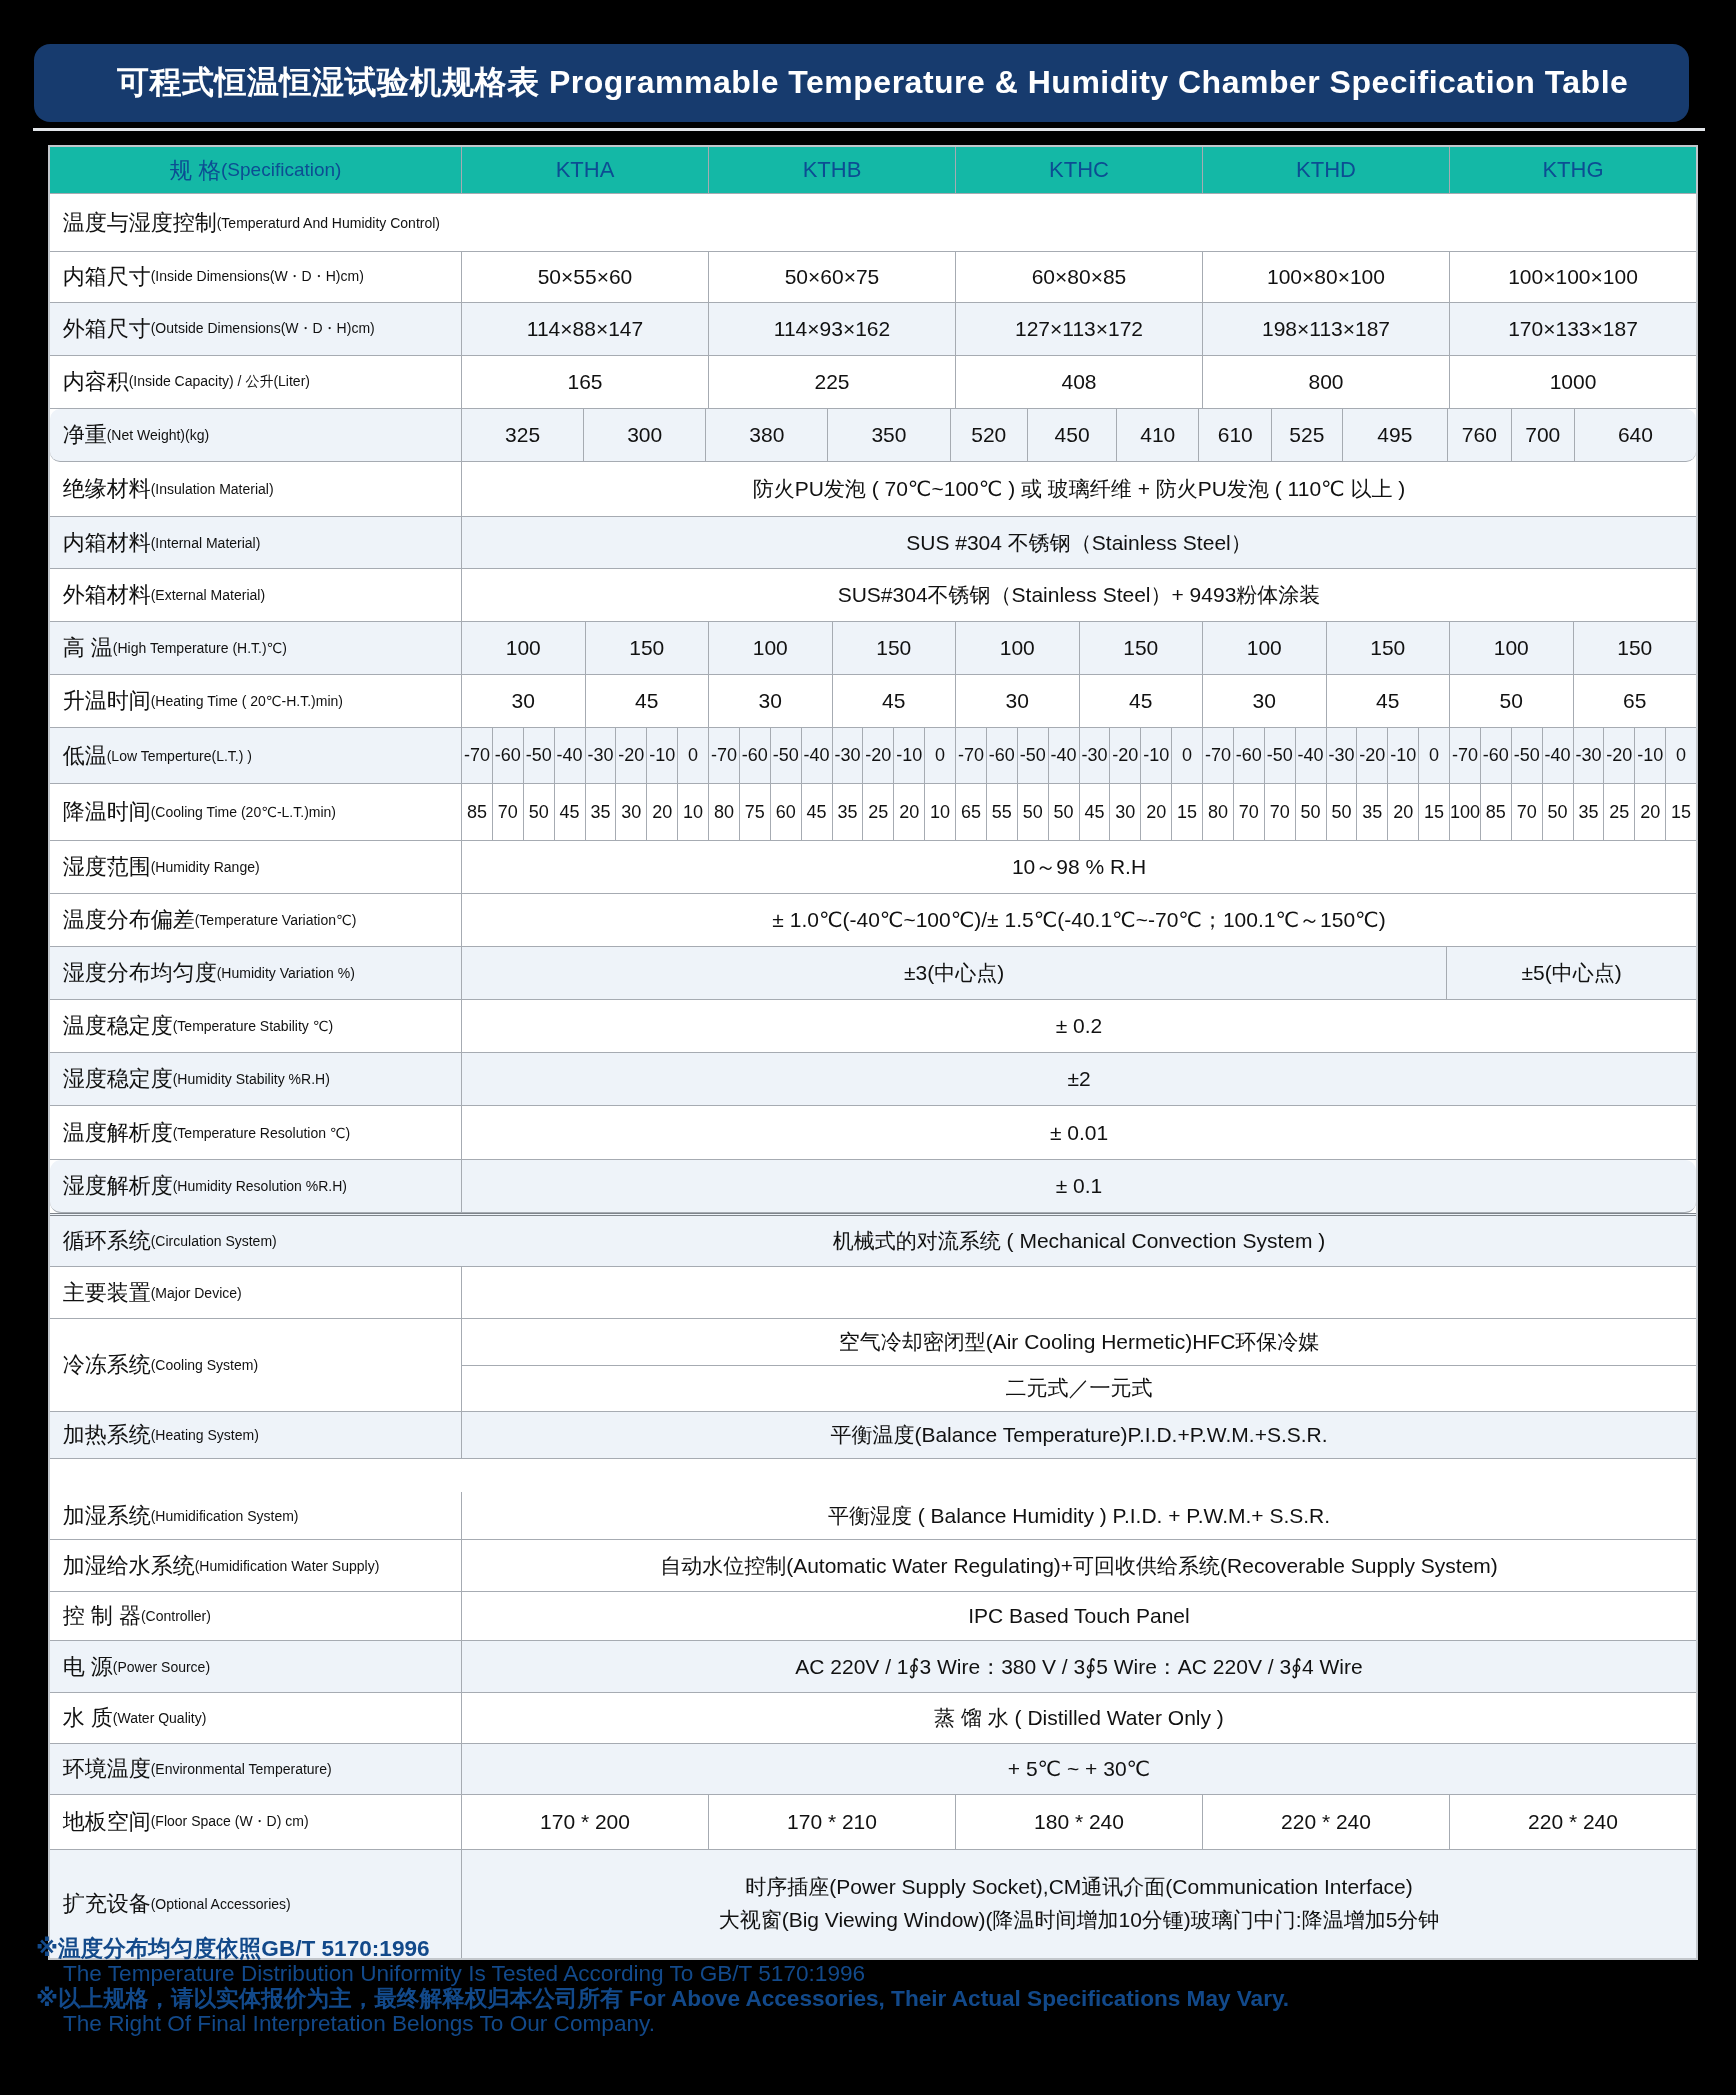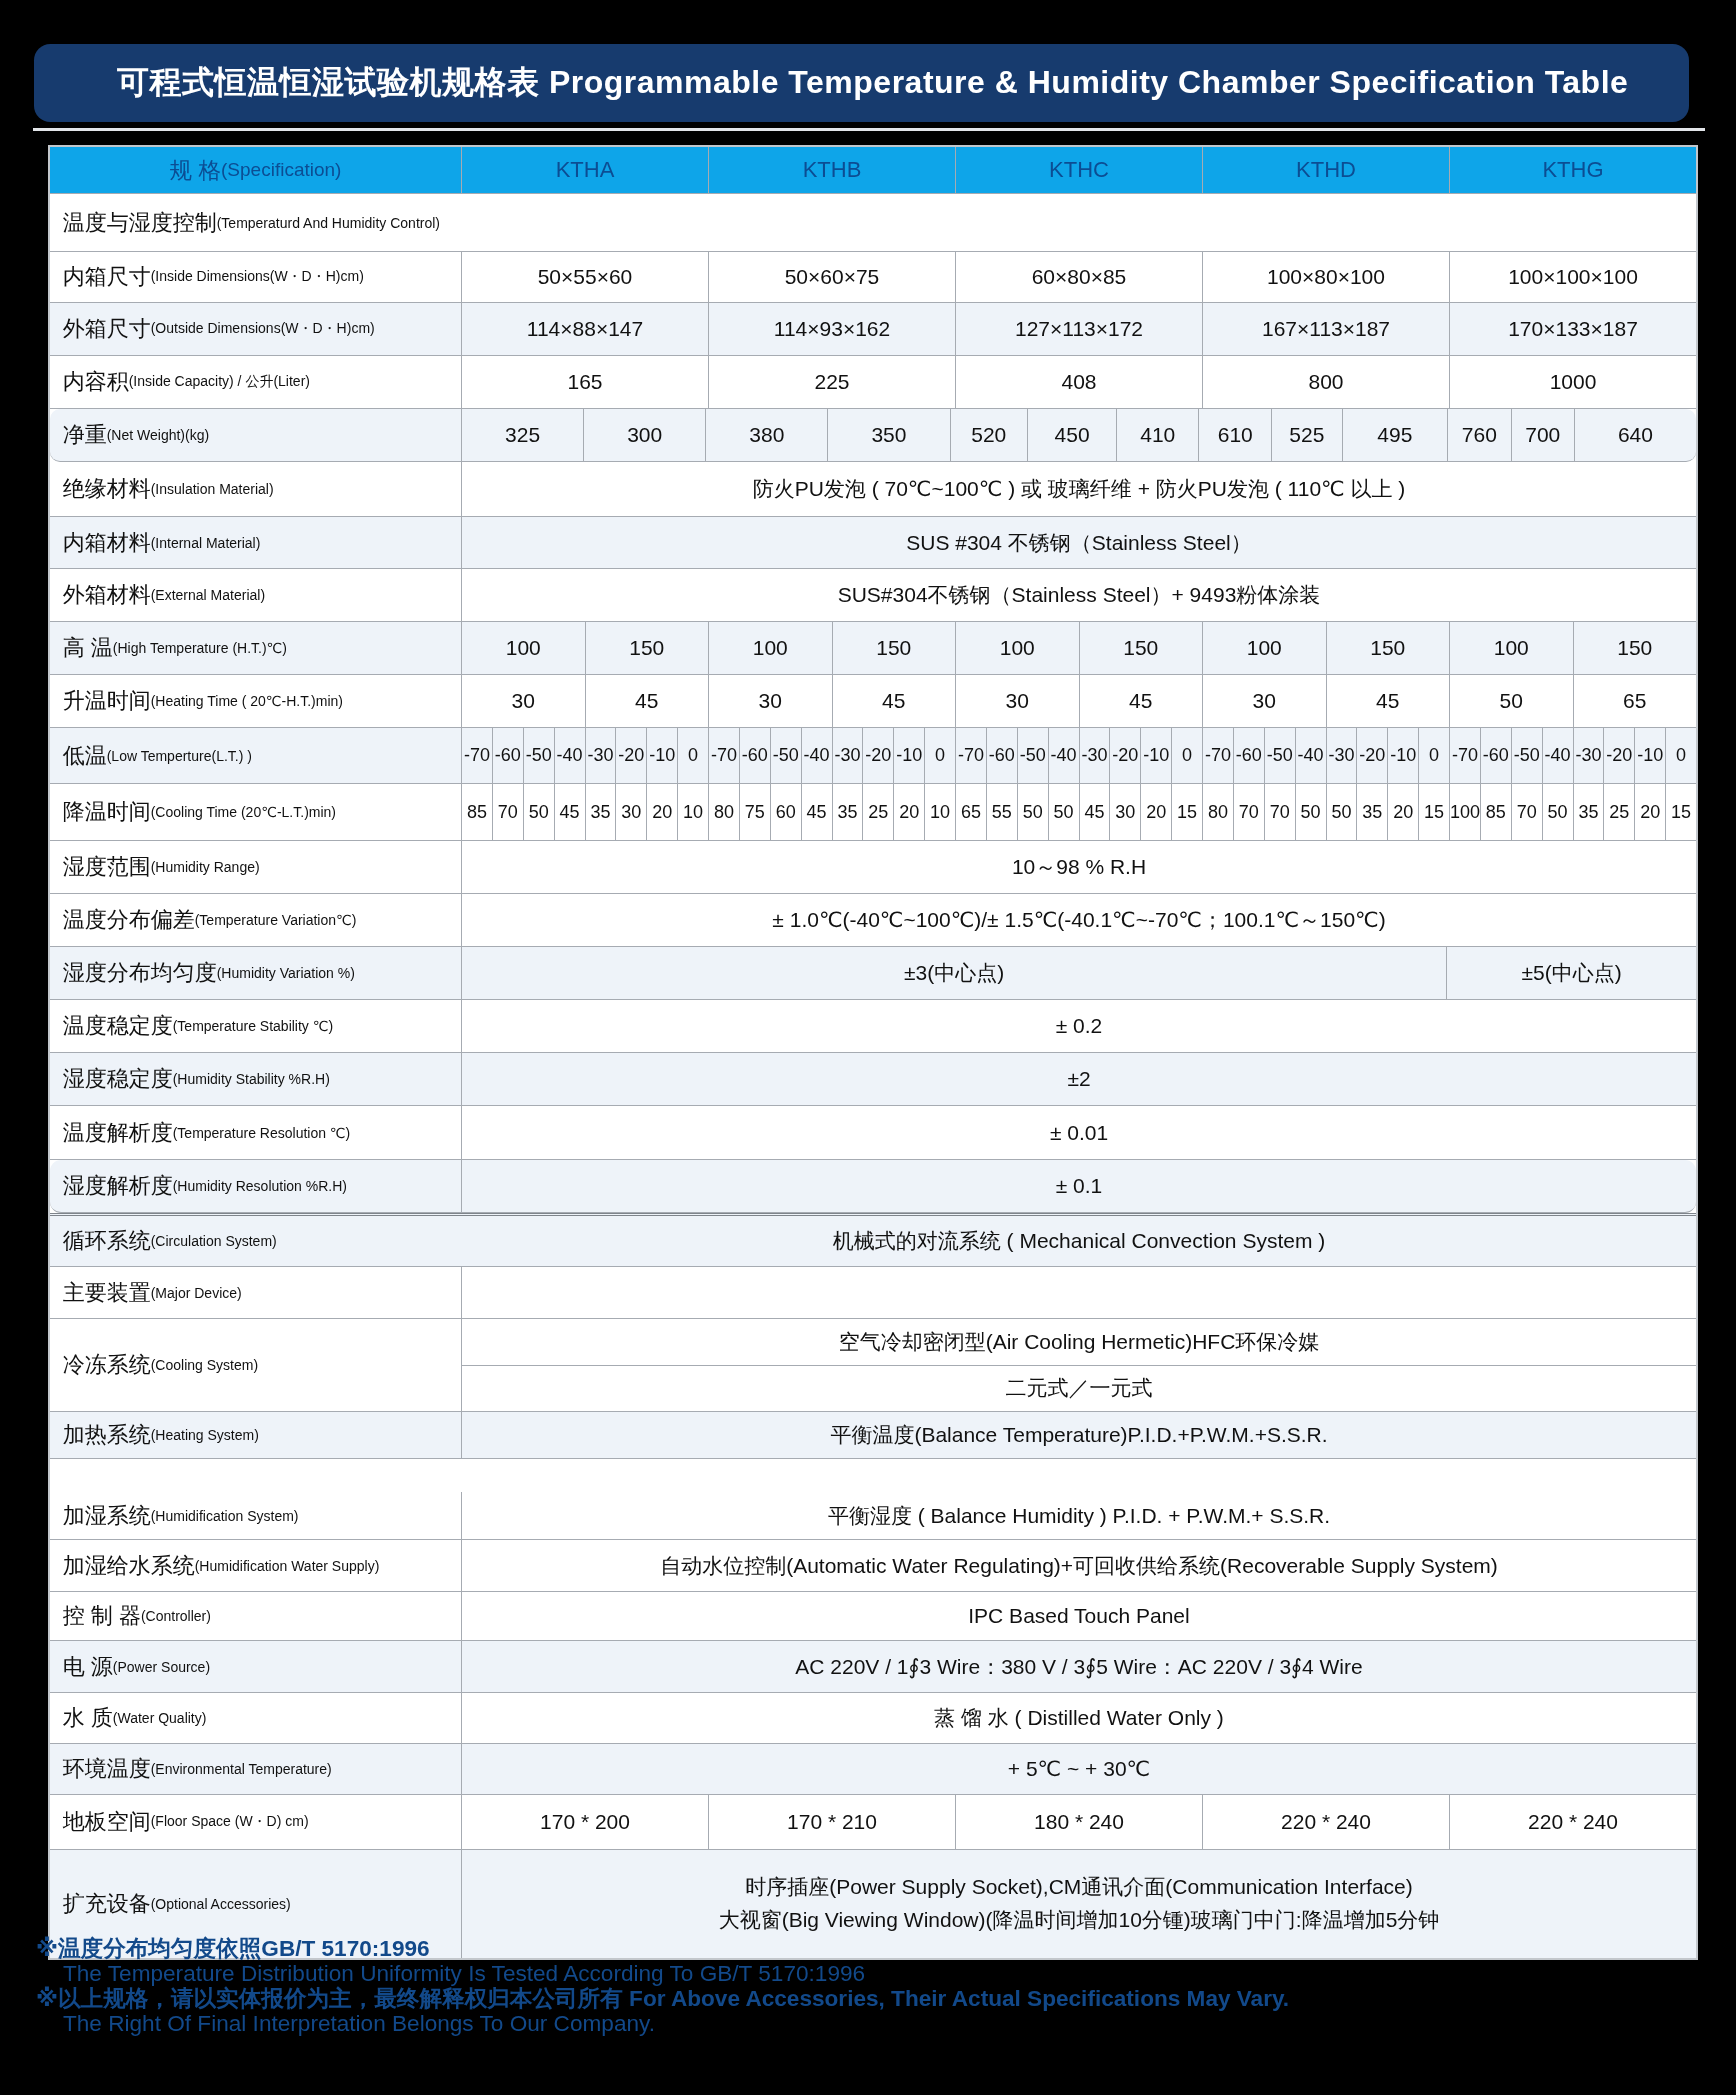--- a/index.html
+++ b/index.html
@@ -36,21 +36,21 @@
     display:flex;align-items:center;justify-content:center;text-align:center;
     border-right:0.9px solid #a6abb2;font-size:21px;color:#111;min-width:0;
     box-sizing:border-box;padding:0 1.8px;overflow:hidden;
   }
   .val-cell:last-child{border-right:none;}
   .small .val-cell{font-size:18px;padding:0;}
   .val-cell.lines{flex-direction:column;line-height:1.55;justify-content:center;}
   .stack{flex:1 1 0;display:flex;flex-direction:column;min-width:0;}
   .stack-cell{flex:1;display:flex;align-items:center;justify-content:center;font-size:21px;box-sizing:border-box;}
   .stack-cell:first-child{border-bottom:0.9px solid #a6abb2;}
-  .header-row{background:#0ea5e9;}
+  .header-row{background:#14b8a6;}
   .header-row .label-cell{justify-content:center;padding-left:3.6px;}
   .header-row .lab-zh{font-size:22.6px;color:#0c4d93;}
   .header-row .lab-en{font-size:19px;color:#0c4d93;}
   .header-model{font-size:22px;color:#0c4d93;}
   .footnotes{position:absolute;left:36px;top:1936px;width:1664px;color:#12498a;font-size:22.6px;line-height:25px;}
   .fn{white-space:nowrap;}
   .fn.bold{font-weight:bold;}
   .fn.indent{padding-left:27px;}
 </style>
 </head>
@@ -96,21 +96,21 @@
     </div>
     <div class="trow shade" style="min-height: 53px;">
       <div class="label-cell">
         <div class="lab-zh">外箱尺寸</div>
         <div class="lab-en">(Outside Dimensions(W・D・H)cm)</div>
       </div>
       <div class="vals">
         <div class="val-cell" style="flex: 1 1 0px;">114×88×147</div>
         <div class="val-cell" style="flex: 1 1 0px;">114×93×162</div>
         <div class="val-cell" style="flex: 1 1 0px;">127×113×172</div>
-        <div class="val-cell" style="flex: 1 1 0px;">167×113×187</div>
+        <div class="val-cell" style="flex: 1 1 0px;">198×113×187</div>
         <div class="val-cell" style="flex: 1 1 0px;">170×133×187</div>
       </div>
     </div>
     <div class="trow" style="min-height: 53px;">
       <div class="label-cell">
         <div class="lab-zh">内容积</div>
         <div class="lab-en">(Inside Capacity) / 公升(Liter)</div>
       </div>
       <div class="vals">
         <div class="val-cell" style="flex: 1 1 0px;">165</div>

